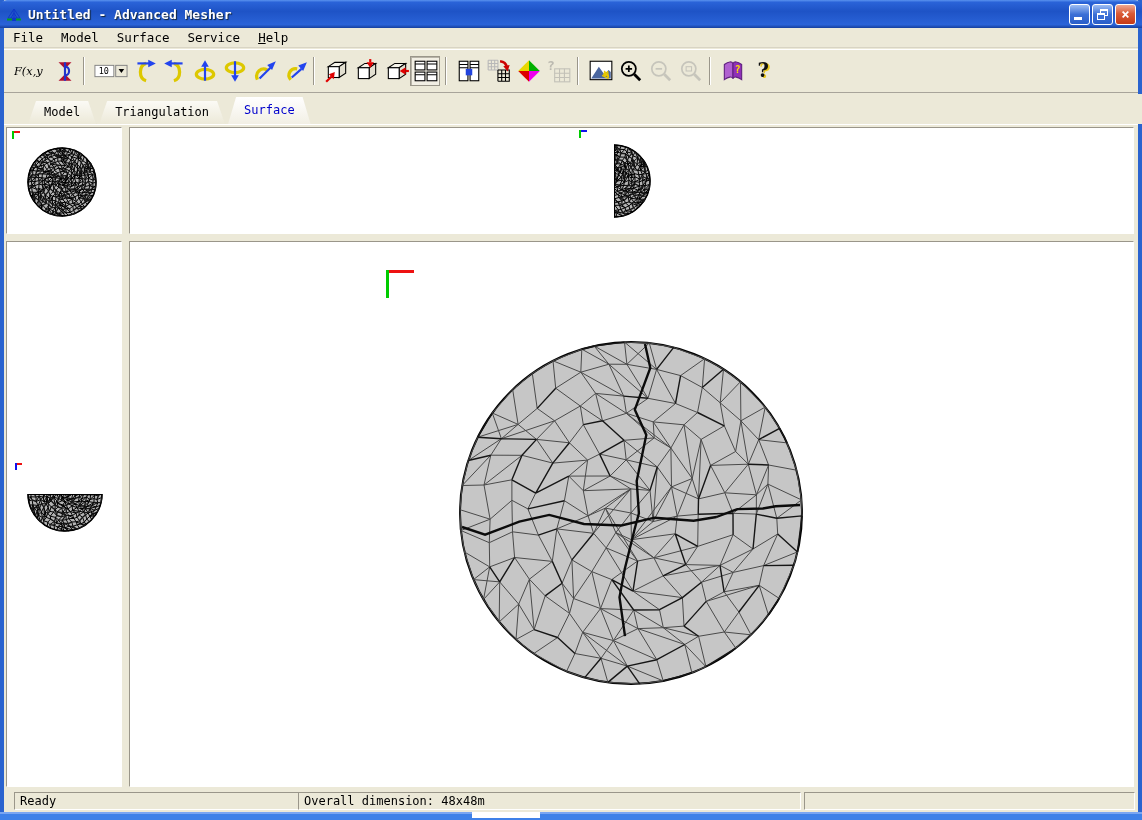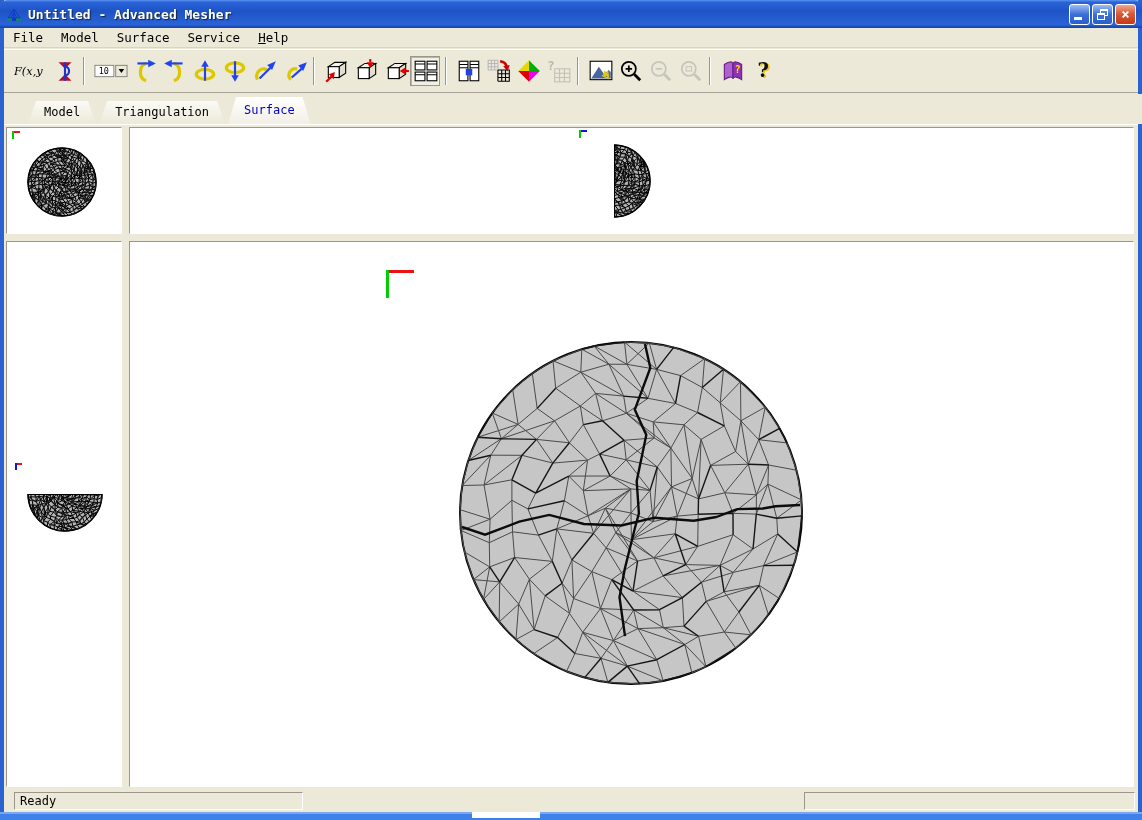--- a/index.html
+++ b/index.html
@@ -366,20 +366,21 @@
           <div style="width: 28px; height: 3px; background: rgb(238, 17, 17);"></div>
           <div style="width: 3px; height: 28px; background: rgb(0, 204, 0);"></div>
         </div>
       </div>
     <div class="split-v"></div>
     <div class="split-h"></div>
   </div>
 
   <div class="statusbar">
     <div class="sb-panel sb-ready">Ready</div>
+    <div class="sb-panel sb-dim">Overall dimension: 48x48m</div>
     <div class="sb-panel sb-extra"></div>
   </div>
 
   <div class="bottomstrip">
     <div class="strip-gap"></div>
   </div>
 
 </div>
 
 </body></html>

